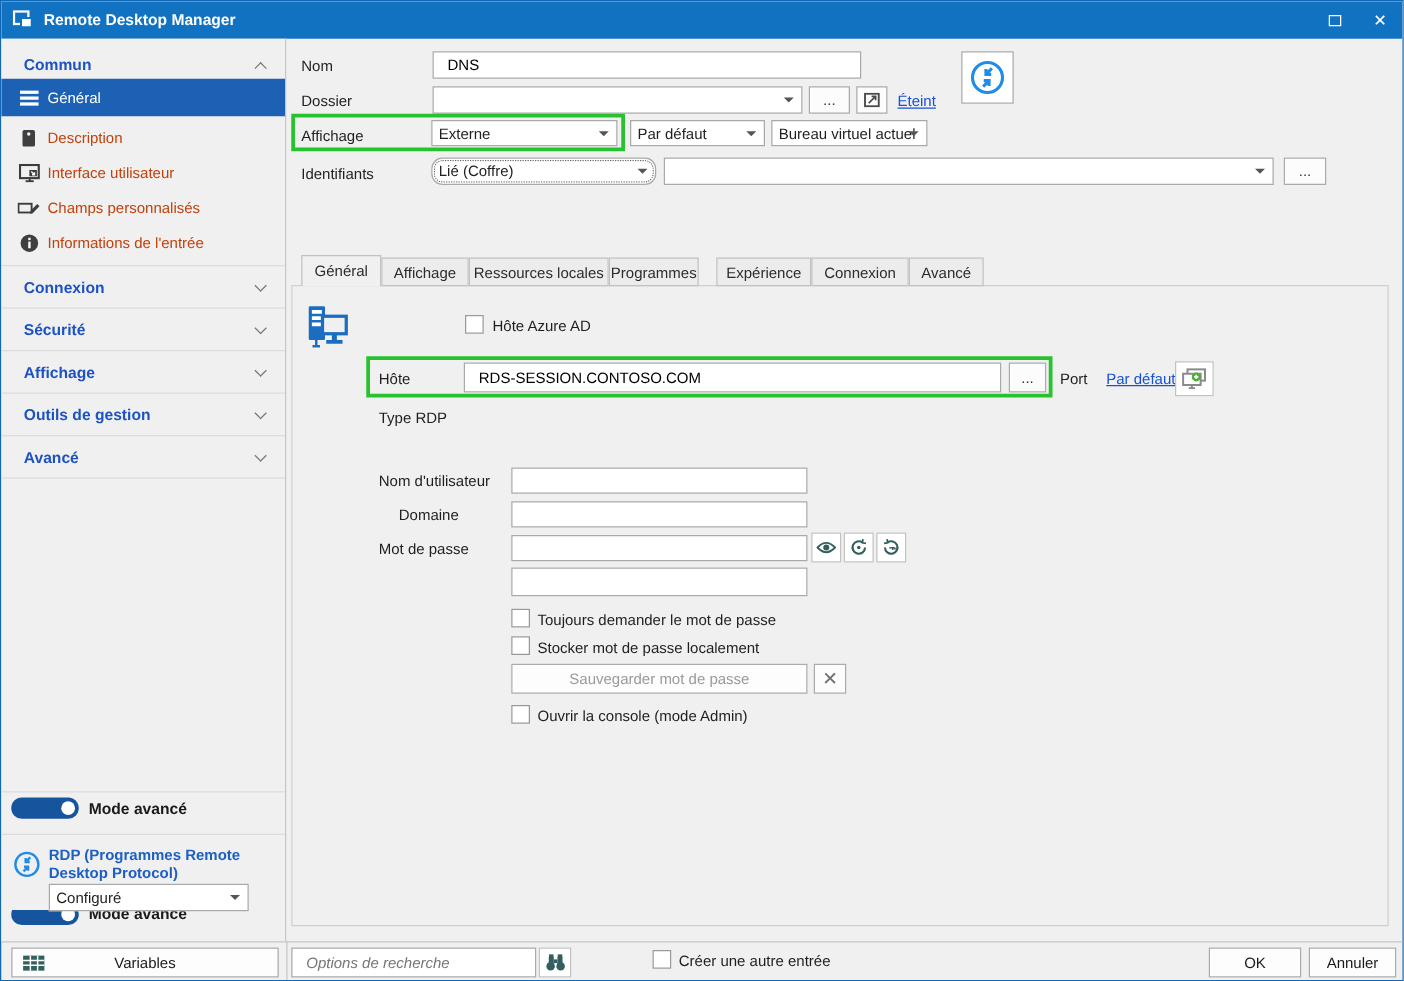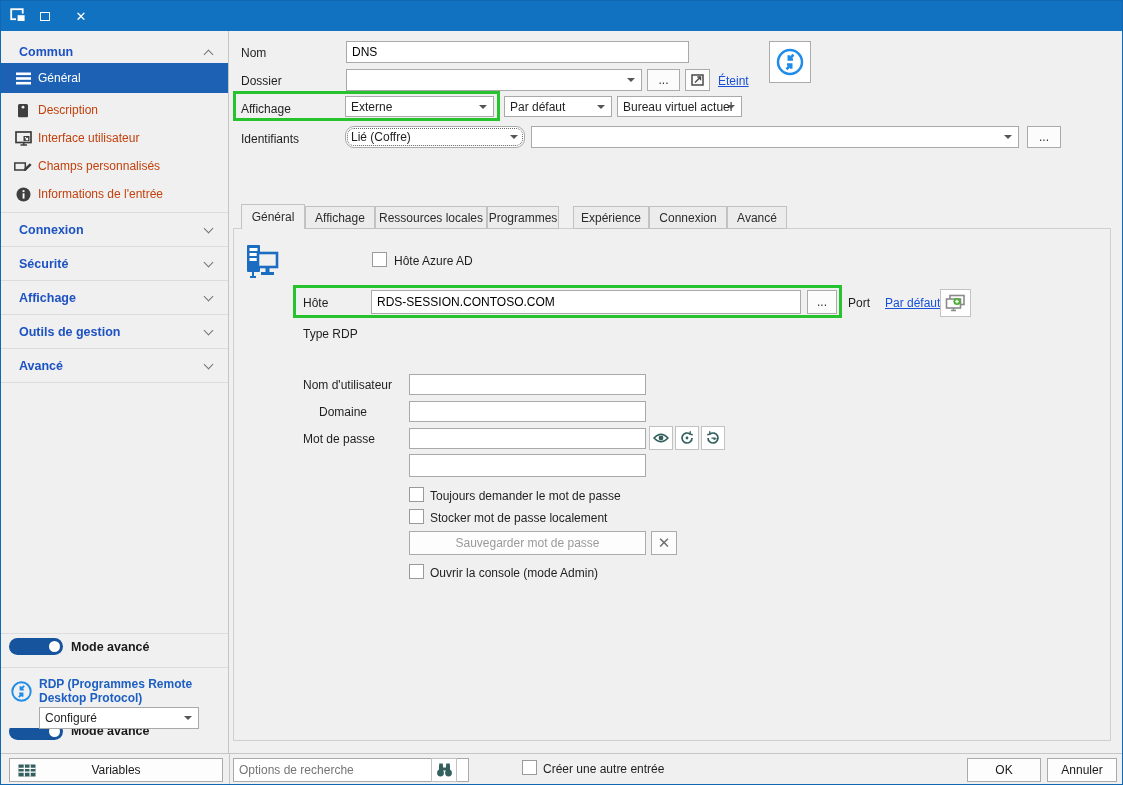--- a/index.html
+++ b/index.html
@@ -41,21 +41,21 @@
   .toggle .knob { position:absolute; right:3px; top:3px; width:11px; height:11px; border-radius:50%; background:#fff; }
   .toggle-label { position:absolute; font-weight:bold; color:#1a1a1a; font-size:12.5px; }
 
   .proto-icon { position:absolute; color:#1e8ce8; display:flex; }
   .proto-name { position:absolute; color:#1d5fc2; font-weight:bold; font-size:12px; line-height:14px; width:178px; }
   .clipped-row { position:absolute; left:0; top:697px; width:227px; height:14px; overflow:hidden; }
 
   
   .lbl { position:absolute; color:#1f1f1f; white-space:nowrap; }
   .tfield { position:absolute; background:#fff; border:1px solid #a9a9a9; font-size:12px;
-    font-family:"Liberation Sans", sans-serif; padding:0 5px; color:#000; outline:none; }
+    font-family:"Liberation Sans", sans-serif; padding:0 11px; color:#000; outline:none; }
   .combo { position:absolute; background:#fff; border:1px solid #a9a9a9; display:flex; align-items:center;
     padding:0 18px 0 5px; white-space:nowrap; overflow:hidden; }
   .combo .arrow { position:absolute; right:6px; top:50%; margin-top:-2px; width:0; height:0;
     border-left:4px solid transparent; border-right:4px solid transparent; border-top:4px solid #555; }
   .combo.focused { outline:1px dotted #666; outline-offset:-3px; }
   .mini-btn { position:absolute; background:#fcfcfc; border:1px solid #ababab; display:flex;
     align-items:center; justify-content:center; color:#333; }
   .push-btn { position:absolute; background:#fdfdfd; border:1px solid #ababab; display:flex;
     align-items:center; justify-content:center; color:#1a1a1a; }
   .link { position:absolute; color:#1850d8; text-decoration:underline; white-space:nowrap; }
@@ -78,20 +78,21 @@
 
 <div class="window">
 
   <div class="titlebar">
     <span class="app-icon">
       <svg width="17" height="16" viewBox="0 0 17 16" fill="none">
         <rect x="1.2" y="1.2" width="11.5" height="10" stroke="#fff" stroke-width="1.8"></rect>
         <rect x="6.8" y="6.4" width="8.6" height="7.4" fill="#fff" stroke="#1272c2" stroke-width="1.6"></rect>
       </svg>
     </span>
+    <span class="title">Remote Desktop Manager</span>
     <span class="win-btn">
         <span class="max-glyph"></span>
       </span>
     <span class="win-btn close-glyph">✕</span>
   </div>
 
   <div class="sidebar">
 
     <div class="side-header" style="top:8px;">
       <span class="txt">Commun</span>
@@ -366,21 +367,21 @@
   <div class="push-btn" style="left:8px; top:757px; width:214px; height:24px;">
     <span style="position:absolute; left:8px; top:5px; color:#33605e; display:flex;">
       <svg width="18" height="13" viewBox="0 0 18 13">
         <rect x="0.5" y="0.5" width="17" height="12" fill="#33605e"></rect>
         <path d="M0.5 4.3 h17 M0.5 8.2 h17 M6.3 0.5 v12 M12.1 0.5 v12" stroke="#fff" stroke-width="1.2"></path>
       </svg>
     </span>
     <span>Variables</span>
   </div>
 
-  <input class="tfield" style="left: 232px; top: 757px; width: 236px; height: 24px;" placeholder="Options de recherche">
+  <input class="tfield" style="left: 232px; top: 757px; width: 196px; height: 24px; font-style: italic;" placeholder="Options de recherche">
   <div class="icon-btn" style="left:430px; top:757px; width:26px; height:24px;">
     <span style="display:flex;">
       <svg width="17" height="14" viewBox="0 0 17 14" fill="#33605e">
         <rect x="3.2" y="0.5" width="3.6" height="3"></rect>
         <rect x="10.2" y="0.5" width="3.6" height="3"></rect>
         <rect x="3" y="2.5" width="4" height="6"></rect>
         <rect x="10" y="2.5" width="4" height="6"></rect>
         <rect x="7" y="4.5" width="3" height="3"></rect>
         <circle cx="4.5" cy="10" r="3.4"></circle>
         <circle cx="12.5" cy="10" r="3.4"></circle>

